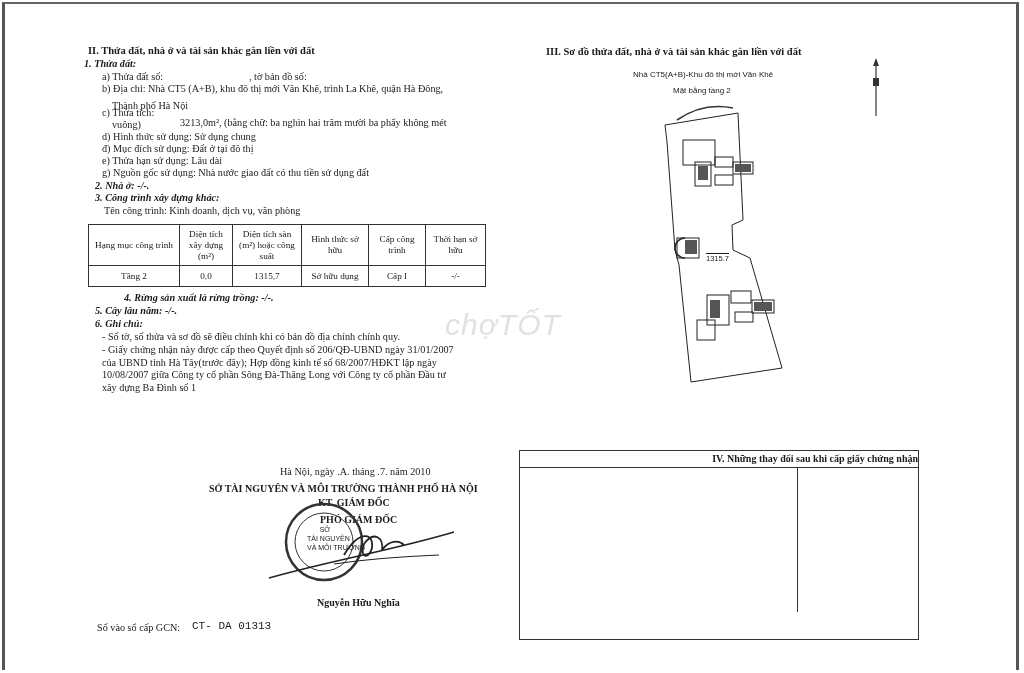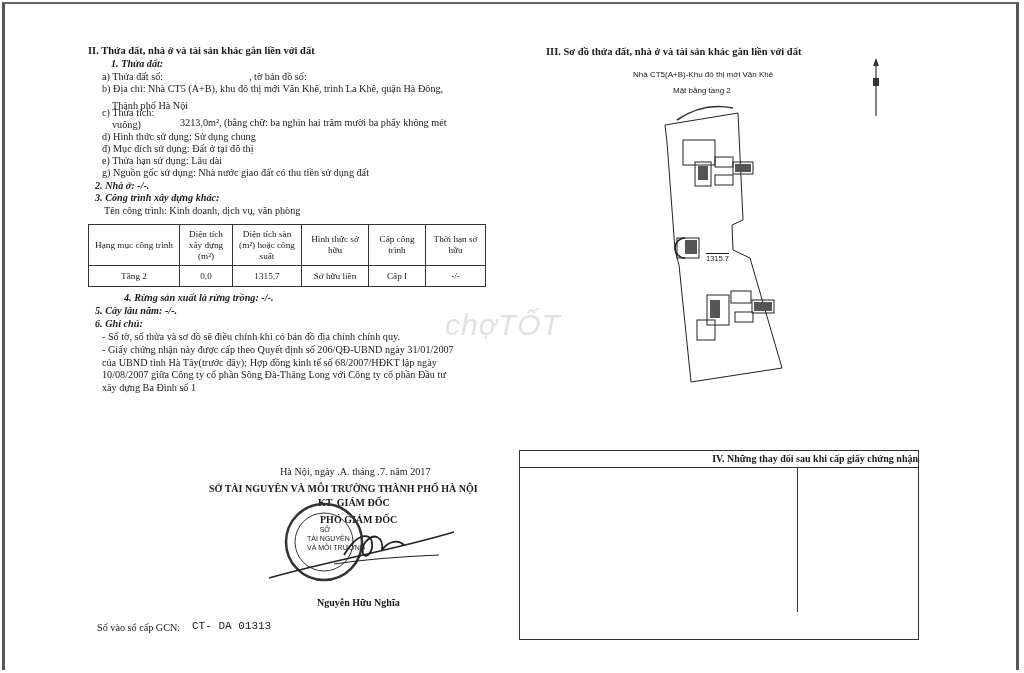--- a/index.html
+++ b/index.html
@@ -25,21 +25,21 @@
   .sans{font-family:"Liberation Sans","DejaVu Sans",sans-serif;}
   .watermark{position:absolute;left:445px;top:308px;font-family:"Liberation Sans",sans-serif;font-size:30px;font-style:italic;color:rgba(200,200,200,0.55);letter-spacing:1px;}
   .hand{font-family:"Liberation Mono","DejaVu Sans Mono",monospace;}
 </style>
 </head>
 <body>
 
 <div class="frame"></div>
 
 <div class="abs h" style="left:88px;top:45px;">II. Thửa đất, nhà ở và tài sản khác gắn liền với đất</div>
-<div class="abs t b i" style="left:111px;top:58px;">1. Thửa đất:</div>
+<div class="abs t b i" style="left:84px;top:58px;">1. Thửa đất:</div>
 <div class="abs t" style="left:102px;top:71px;">a) Thửa đất số:</div>
 <div class="abs t" style="left:249px;top:71px;">, tờ bản đồ số:</div>
 <div class="abs t" style="left:102px;top:83px;">b) Địa chỉ:  Nhà CT5 (A+B), khu đô thị mới Văn Khê, trình La Khê, quận Hà Đông,</div>
 <div class="abs t" style="left:112px;top:83px;margin-top:17px;">Thành phố Hà Nội</div>
 <div class="abs t" style="left:102px;top:107px;">c) Thửa tích:</div>
 <div class="abs t" style="left:180px;top:117px;">3213,0m², (bằng chữ: ba nghìn hai trăm mười ba phẩy không mét</div>
 <div class="abs t" style="left:112px;top:119px;">vuông)</div>
 <div class="abs t" style="left:102px;top:131px;">d) Hình thức sử dụng:   Sử dụng chung</div>
 <div class="abs t" style="left:102px;top:143px;">đ) Mục đích sử dụng:  Đất ở tại đô thị</div>
 <div class="abs t" style="left:102px;top:155px;">e) Thửa hạn sử dụng:  Lâu dài</div>
@@ -55,39 +55,39 @@
     <td style="width:48px">Diện tích xây dựng (m²)</td>
     <td style="width:64px">Diện tích sàn (m²) hoặc công suất</td>
     <td style="width:62px">Hình thức sở hữu</td>
     <td style="width:52px">Cấp công trình</td>
     <td>Thời hạn sở hữu</td>
   </tr>
   <tr class="row">
     <td>Tầng 2</td>
     <td>0,0</td>
     <td>1315,7</td>
-    <td>Sở hữu liền</td>
+    <td>Sở hữu dụng</td>
     <td>Cấp I</td>
     <td>-/-</td>
   </tr>
 </tbody>
   </table>
 
 <div class="abs t b i" style="left:112px;top:292px;margin-left:12px;">4. Rừng sản xuất là rừng trồng: -/-.</div>
 <div class="abs t b i" style="left:95px;top:305px;">5. Cây lâu năm: -/-.</div>
 <div class="abs t b i" style="left:95px;top:318px;">6. Ghi chú:</div>
 <div class="abs t" style="left:102px;top:331px;">- Số tờ, số thửa và sơ đồ sẽ điều chỉnh khi có bản đồ địa chính chính quy.</div>
 <div class="abs t" style="left:102px;top:344px;">- Giấy chứng nhận này được cấp theo Quyết định số 206/QĐ-UBND ngày 31/01/2007</div>
 <div class="abs t" style="left:102px;top:357px;">của UBND tỉnh Hà Tây(trước đây); Hợp đồng kinh tế số 68/2007/HĐKT lập ngày</div>
 <div class="abs t" style="left:102px;top:369px;">10/08/2007 giữa Công ty cổ phần Sông Đà-Thăng Long với Công ty cổ phần Đầu tư</div>
 <div class="abs t" style="left:102px;top:382px;">xây dựng Ba Đình số 1</div>
 
 <div class="watermark">chợTỐT</div>
 
-<div class="abs t" style="left:280px;top:466px;">Hà Nội, ngày .A. tháng .7. năm 2017</div>
+<div class="abs t" style="left:280px;top:466px;">Hà Nội, ngày .A. tháng .7. năm 2010</div>
 <div class="abs b" style="left:209px;top:483px;font-size:10px;">SỞ TÀI NGUYÊN VÀ MÔI TRƯỜNG THÀNH PHỐ HÀ NỘI</div>
 <div class="abs b" style="left:318px;top:497px;font-size:10px;">KT. GIÁM ĐỐC</div>
 <div class="abs b" style="left:320px;top:514px;font-size:10px;">PHÓ GIÁM ĐỐC</div>
 
 <svg class="abs" style="left:264px;top:500px;" width="200" height="95">
   <circle cx="60" cy="42" r="38" fill="none" stroke="#333" stroke-width="2.5"></circle>
   <circle cx="60" cy="42" r="29" fill="none" stroke="#333" stroke-width="1"></circle>
   <path d="M80 55 C95 30,110 32,108 48 C105 60,95 58,100 44 C110 30,120 38,118 50 C125 40,135 40,140 45" fill="none" stroke="#222" stroke-width="1.8"></path>
   <path d="M5 78 C60 62,130 50,190 32" fill="none" stroke="#222" stroke-width="1.4"></path>
   <path d="M70 64 C110 58,150 56,175 55" fill="none" stroke="#222" stroke-width="1.1"></path>

